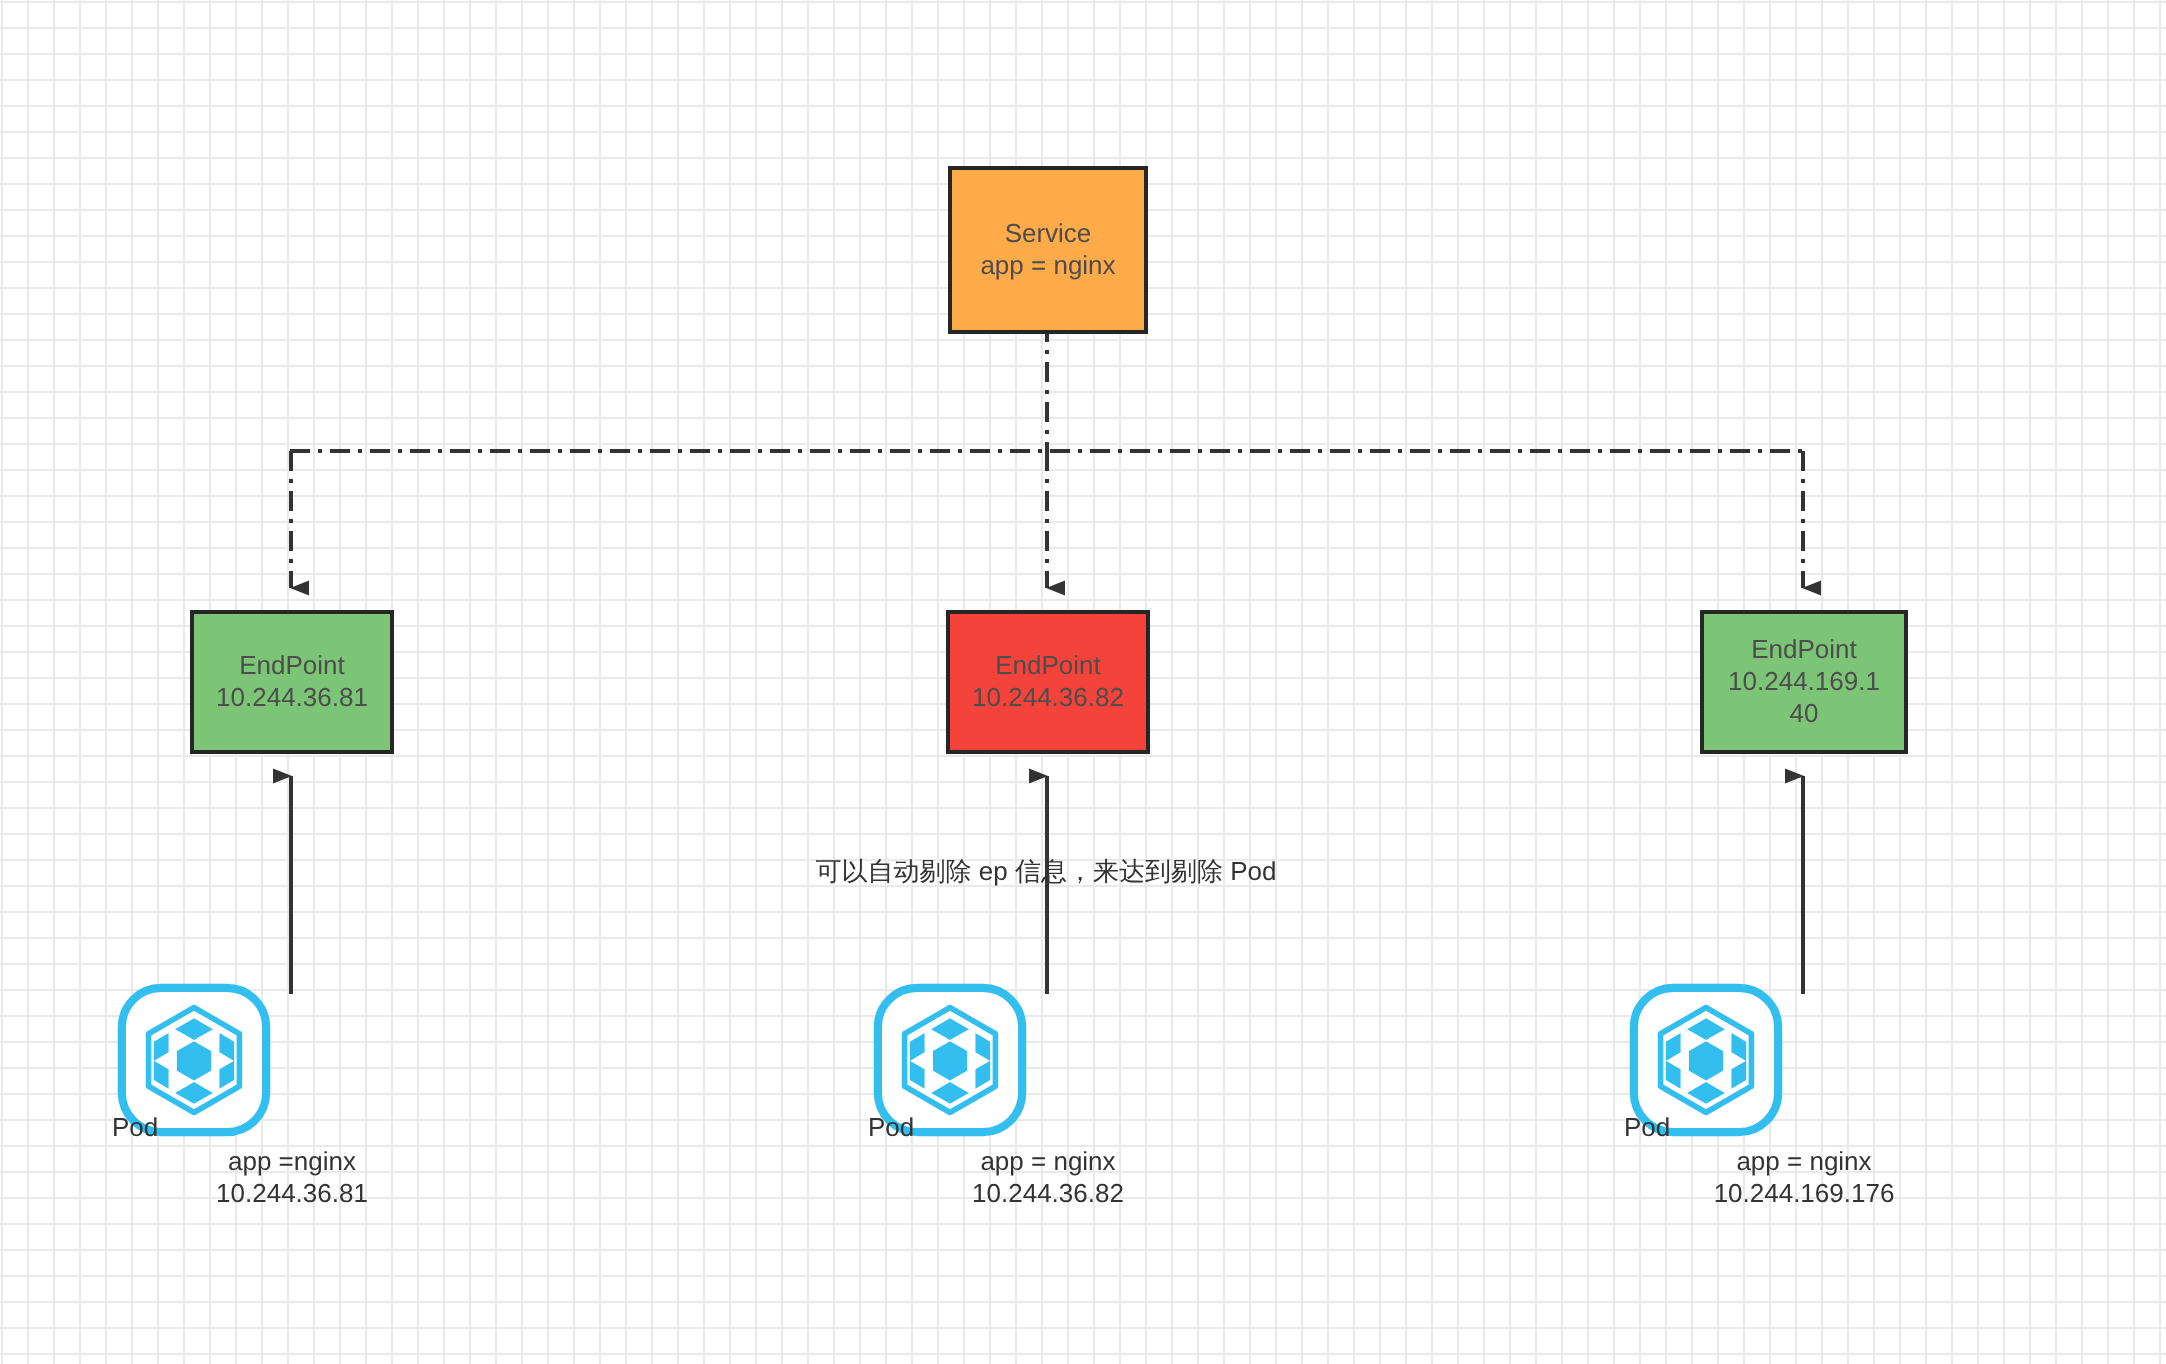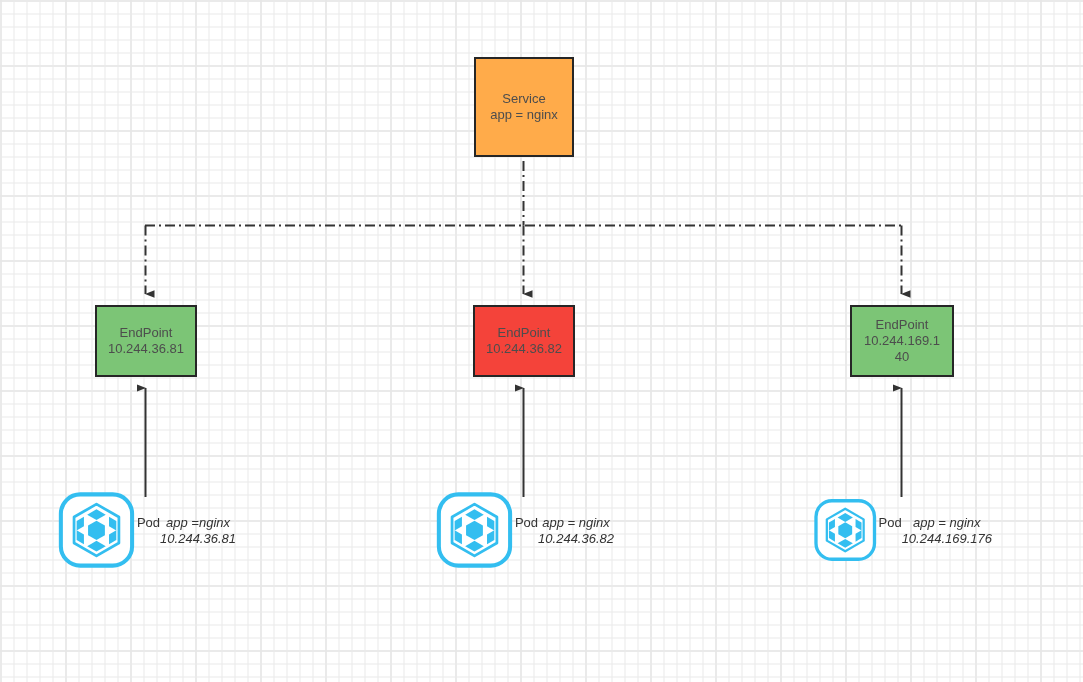--- a/index.html
+++ b/index.html
@@ -56,23 +56,23 @@
     padding: 0 4px;
   }
   .node-box .line {
     display: block;
     white-space: pre-wrap;
     word-break: break-all;
   }
 
   #service-node {
     left: 474px;
-    top: 57px;
+    top: 83px;
     width: 100px;
-    height: 100px;
+    height: 84px;
     background: #FFAB4A;
   }
 
   #endpoint-node-0 {
     left: 95px;
     top: 305px;
     width: 102px;
     height: 72px;
     background: #7CC576;
   }
@@ -102,22 +102,21 @@
     color: #333333;
     line-height: 18px;
     white-space: nowrap;
   }
 
   
   .pod-group {
     position: absolute;
     width: 180px;
     display: flex;
-    flex-direction: row;
-    align-items: center;
+    flex-direction: column;
   }
   #pod-group-0 { left: 56px; top: 489px; }
   #pod-group-1 { left: 434px; top: 489px; }
   #pod-group-2 { left: 812px; top: 489px; }
 
   .pod-icon {
     width: 82px;
     height: 82px;
     display: block;
   }
@@ -129,21 +128,21 @@
     position: relative;
     z-index: 3;
   }
   .pod-meta {
     font-size: 13px;
     color: #333333;
     line-height: 16px;
     text-align: center;
     margin-top: 2px;
   }
-  .pod-meta span { display: block; white-space: pre; font-style: italic; }
+  .pod-meta span { display: block; white-space: pre; }
 </style>
 </head>
 <body>
 
 <div id="canvas">
 
   <svg id="edge-layer" viewBox="0 0 1083 682" width="1083" height="682" xmlns="http://www.w3.org/2000/svg">
     <defs>
       <marker id="arrow-down" markerWidth="10" markerHeight="10" refX="5" refY="9" orient="auto" markerUnits="userSpaceOnUse">
         <path d="M 1.2 0 L 8.8 0 L 5 9.5 Z" fill="#333333"></path>
@@ -186,20 +185,21 @@
     <span class="line">10.244.36.82</span>
     <span class="line"></span>
   </div>
 
   <div class="node-box" id="endpoint-node-2">
     <span class="line">EndPoint</span>
     <span class="line">10.244.169.1</span>
     <span class="line">40</span>
   </div>
 
+  <div id="annotation-text">可以自动剔除 ep 信息，来达到剔除 Pod</div>
 
   <div class="pod-group" id="pod-group-0">
     <svg class="pod-icon" viewBox="0 0 100 100" xmlns="http://www.w3.org/2000/svg">
       <rect x="6" y="6" width="88" height="88" rx="24" ry="24" fill="#ffffff" stroke="#33BEF0" stroke-width="5"></rect>
       <g fill="none" stroke="#33BEF0" stroke-width="3.4" stroke-linejoin="round">
         <polygon points="50,18 77.7,34 77.7,66 50,82 22.3,66 22.3,34"></polygon>
       </g>
       <g fill="#33BEF0">
         <polygon points="50,38.5 60.4,44.5 60.4,56.5 50,62.5 39.6,56.5 39.6,44.5"></polygon>
         <polygon points="50,24.5 61.5,31.2 50,37.8 38.5,31.2"></polygon>

